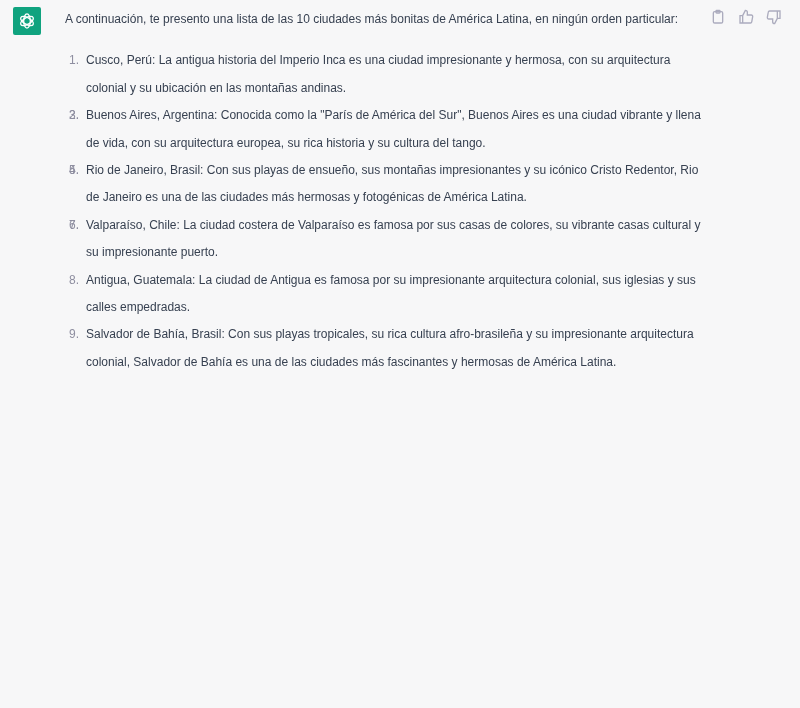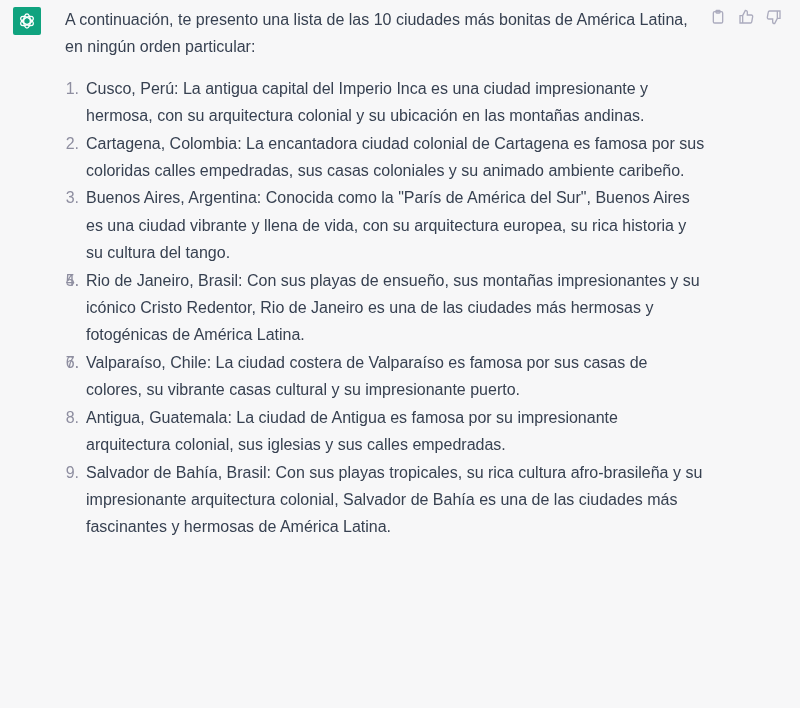--- a/index.html
+++ b/index.html
@@ -1,21 +1,21 @@
 <!DOCTYPE html>
 <html><head>
 <meta charset="utf-8">
 <style>
   html, body { margin:0; padding:0; }
   body { width:800px; height:708px; background:#f7f7f8; overflow:hidden; font-family:"Liberation Sans", sans-serif; color:#374151; }
   .msg { position:relative; width:800px; height:708px; }
   .avatar { position:absolute; left:13px; top:7px; width:28px; height:28px; background:#10a37f; border-radius:2px; display:flex; align-items:center; justify-content:center; }
   .actions { position:absolute; right:18px; top:9px; display:flex; gap:12px; }
   .actions span { width:16px; height:16px; display:inline-flex; color:#acacbe; }
-  .content { position:absolute; left:65px; top:6px; width:640px; font-size:16px; line-height:27.4px; }
+  .content { position:absolute; left:65px; top:6px; width:640px; font-size:12px; line-height:27.4px; }
   .intro { margin:0 0 14px 0; }
   ol { margin:0; padding:0; list-style:none; }
   li { position:relative; padding-left:21px; }
   .num { position:absolute; right:100%; margin-right:-14px; color:#8e8ea0; white-space:nowrap; }
 </style>
 </head>
 <body>
 
 <div class="msg">
   <div class="avatar">
@@ -41,22 +41,22 @@
     <span>
       <svg width="16" height="16" viewBox="0 0 24 24" fill="none" stroke="currentColor" stroke-width="2">
           <path d="M17 14V3h4v11h-4zM17 14l-4 8a3 3 0 0 1-3-3v-4H4a2 2 0 0 1-2-2.3l1.4-8A2 2 0 0 1 5.4 3H17"></path>
         </svg>
     </span>
   </div>
 
   <div class="content">
     <p class="intro">A continuación, te presento una lista de las 10 ciudades más bonitas de América Latina, en ningún orden particular:</p>
     <ol>
-      <li><span class="num">1.</span><span>Cusco, Perú: La antigua capital del Imperio Inca es una ciudad impresionante y hermosa, con su arquitectura colonial y su ubicación en las montañas andinas.</span></li>
-      <li><span class="num">2.</span><span>Cartagena, Colombia: La encantadora ciudad colonial de Cartagena es famosa por sus coloridas calles empedradas, sus casas coloniales y su animado ambiente caribeño.</span></li>
+      <li><span class="num">1.</span><span>Cusco, Perú: La antigua historia del Imperio Inca es una ciudad impresionante y hermosa, con su arquitectura colonial y su ubicación en las montañas andinas.</span></li>
+      <li><span class="num">2.</span></li>
       <li><span class="num">3.</span><span>Buenos Aires, Argentina: Conocida como la "París de América del Sur", Buenos Aires es una ciudad vibrante y llena de vida, con su arquitectura europea, su rica historia y su cultura del tango.</span></li>
       <li><span class="num">4.</span></li>
       <li><span class="num">5.</span><span>Rio de Janeiro, Brasil: Con sus playas de ensueño, sus montañas impresionantes y su icónico Cristo Redentor, Rio de Janeiro es una de las ciudades más hermosas y fotogénicas de América Latina.</span></li>
       <li><span class="num">6.</span></li>
       <li><span class="num">7.</span><span>Valparaíso, Chile: La ciudad costera de Valparaíso es famosa por sus casas de colores, su vibrante casas cultural y su impresionante puerto.</span></li>
       <li><span class="num">8.</span><span>Antigua, Guatemala: La ciudad de Antigua es famosa por su impresionante arquitectura colonial, sus iglesias y sus calles empedradas.</span></li>
       <li><span class="num">9.</span><span>Salvador de Bahía, Brasil: Con sus playas tropicales, su rica cultura afro-brasileña y su impresionante arquitectura colonial, Salvador de Bahía es una de las ciudades más fascinantes y hermosas de América Latina.</span></li>
     </ol>
   </div>
 </div>

